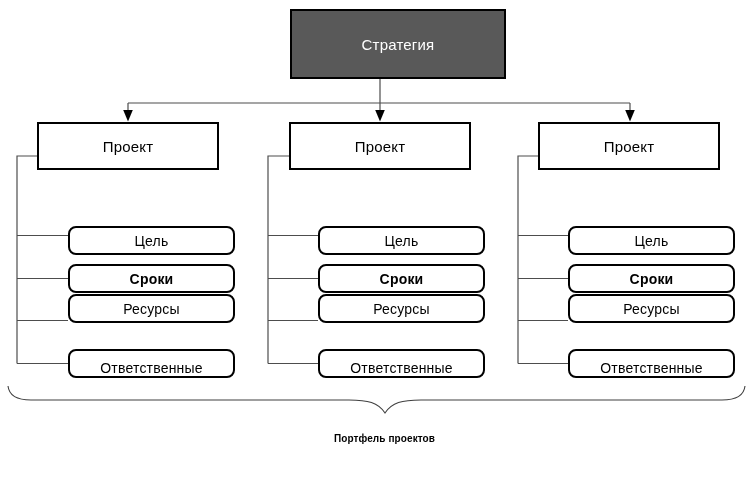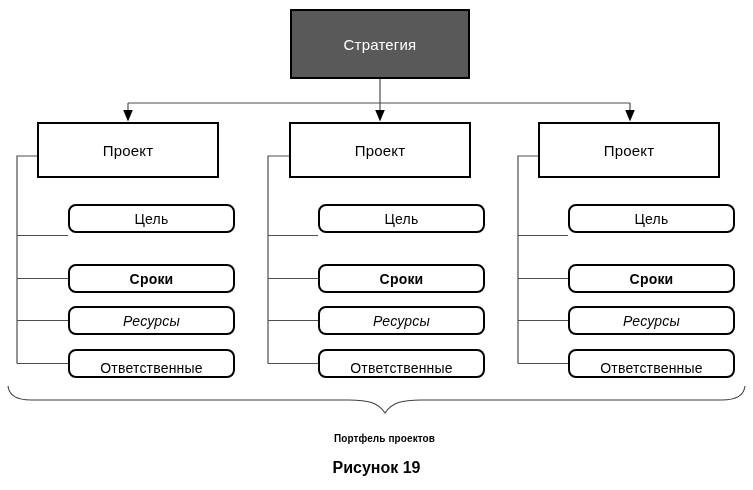--- a/index.html
+++ b/index.html
@@ -33,40 +33,40 @@
     align-items: center;
     justify-content: center;
     background: var(--box_fill, #ffffff);
     border: 2px solid var(--box_border, #000000);
     color: var(--box_text, #000000);
     font-size: 15px;
     letter-spacing: 0.2px;
     text-align: center;
   }
   .strategy {
-    left: 290px; top: 9px; width: 180px; height: 70px;
+    left: 290px; top: 9px; width: 216px; height: 70px;
     background: var(--strategy_fill, #595959);
     color: var(--strategy_text, #ffffff);
     border-color: var(--box_border, #000000);
   }
-  .project { top: 122px; width: 182px; height: 56px; }
+  .project { top: 122px; width: 182px; height: 48px; }
   .project.c0 { left: 37px; }
   .project.c1 { left: 289px; }
   .project.c2 { left: 538px; }
   .sub {
     width: 167px; height: 29px;
     border-radius: 8px;
     font-size: 14px;
   }
   .sub.c0 { left: 68px; }
   .sub.c1 { left: 318px; }
   .sub.c2 { left: 568px; }
-  .sub.r0 { top: 204px; }
+  .sub.r0 { top: 226px; }
   .sub.r1 { top: 264px; font-weight: bold; }
-  .sub.r2 { top: 306px; font-style: italic; }
+  .sub.r2 { top: 294px; }
   .sub.r3 { top: 349px; align-items: flex-end; }
   .footer-label {
     position: absolute;
     left: 0; width: 100%;
     text-align: center;
     color: #000;
   }
   .portfolio { top: 433px; font-size: 10px; font-weight: 700; letter-spacing: 0.1px; padding-left: 8px; }
   .caption   { top: 459px; font-size: 16px; font-weight: 700; }
 </style>
@@ -138,15 +138,14 @@
     <span>Сроки</span>
   </div>
   <div class="box sub c2 r2">
     <span>Ресурсы</span>
   </div>
   <div class="box sub c2 r3">
     <span>Ответственные</span>
   </div>
 
   <div class="footer-label portfolio">Портфель проектов</div>
-  <div class="footer-label caption">Рисунок 19</div>
 
 </div>
 
 </body></html>

